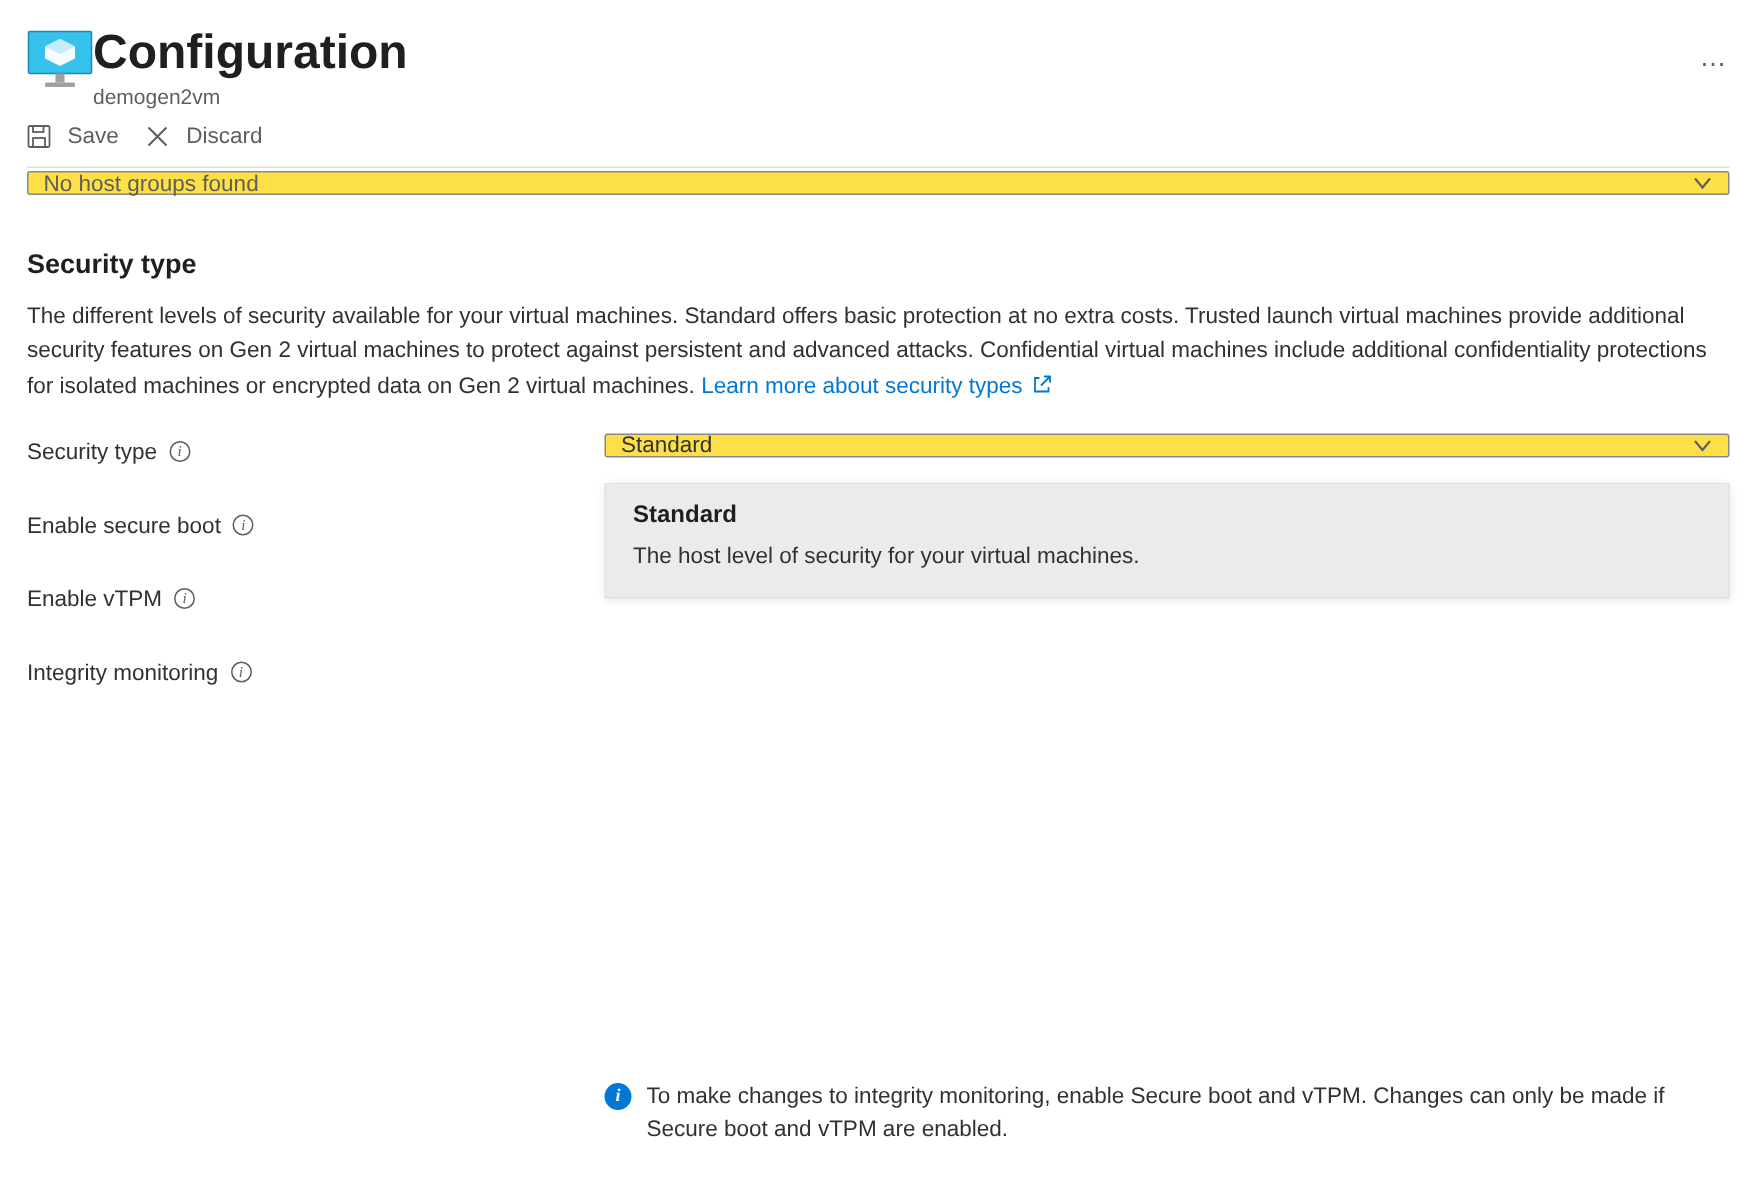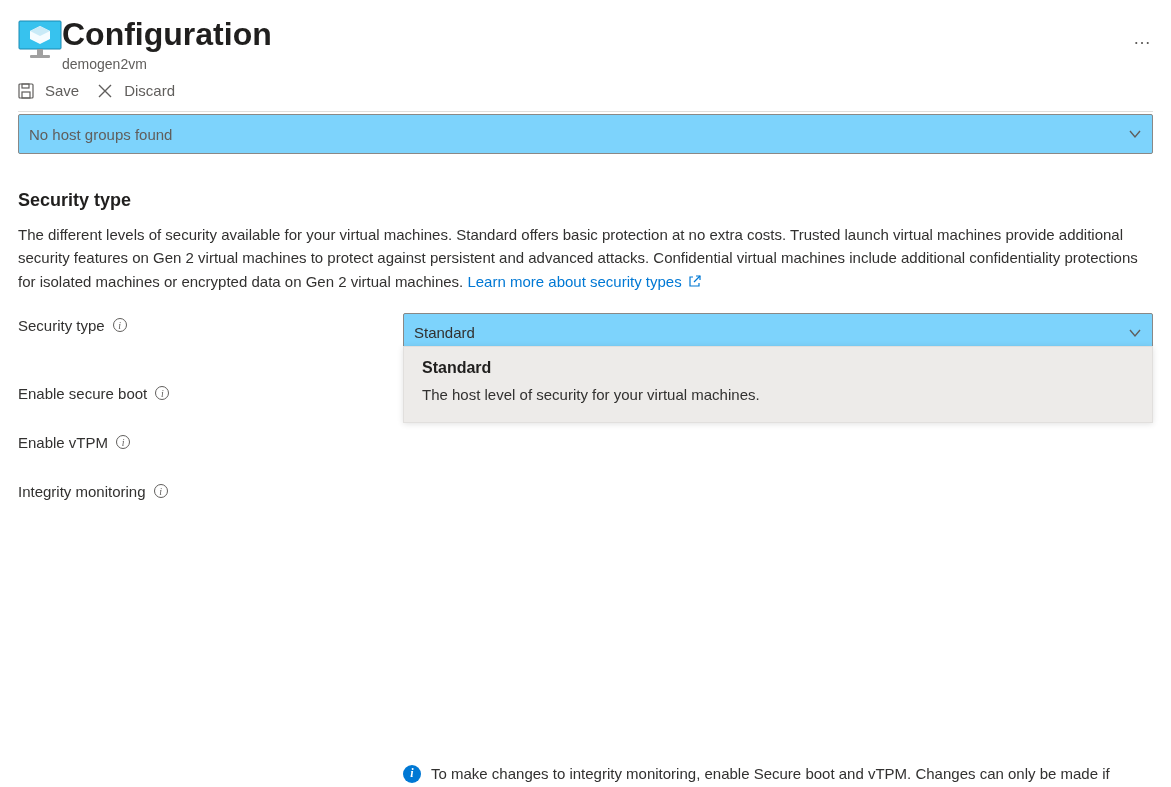--- a/index.html
+++ b/index.html
@@ -65,22 +65,22 @@
     border-top: 1px solid #e1dfdd;
     margin: 0 0 0 0;
   }
   .dropdown {
     display: flex;
     justify-content: space-between;
     align-items: center;
     border: 1px solid #8a8886;
     border-radius: 2px;
     padding: 4px 10px;
-    height: 40px;
-    background: #7dd3fc;
+    height: 16px;
+    background: #fde047;
     cursor: pointer;
     font-size: 15px;
   }
   .dropdown.full { width: 100%; margin-top: 2px; margin-bottom: 4px; }
   .chev { width: 14px; height: 14px; }
   .section-title {
     font-size: 18px;
     font-weight: 600;
     margin: 36px 0 12px 0;
     color: #201f1e;

